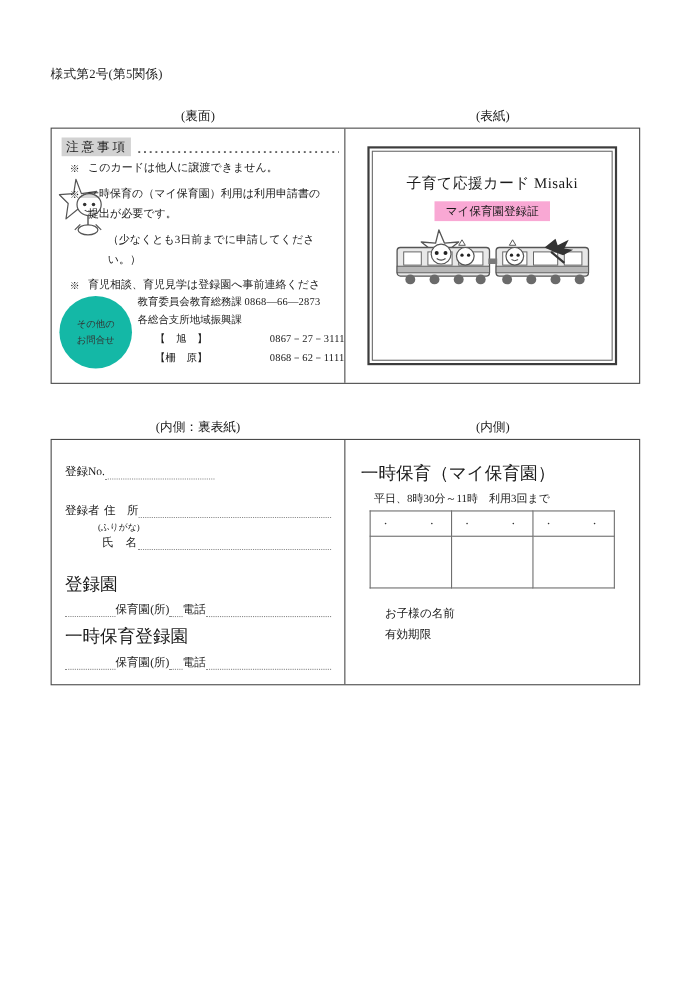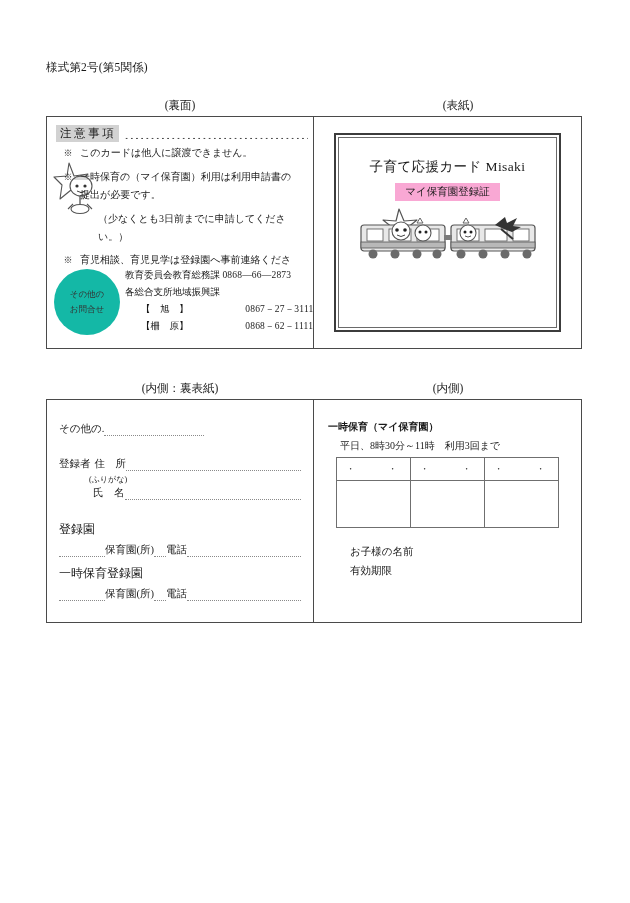--- a/index.html
+++ b/index.html
@@ -27,21 +27,21 @@
   }
 
   
   .caption {
     position: absolute;
     font-size: 11.5px;
     text-align: center;
     white-space: nowrap;
   }
   .cap-ura   { left: 46px;  top: 98px;  width: 268px; }
-  .cap-omote { left: 324px; top: 98px;  width: 268px; }
+  .cap-omote { left: 314px; top: 98px;  width: 268px; }
   .cap-inner-back { left: 46px;  top: 381px; width: 268px; }
   .cap-inner      { left: 314px; top: 381px; width: 268px; }
 
   
   .sheet {
     position: absolute;
     border: 1px solid #4a4a4a;
     box-sizing: border-box;
     display: flex;
   }
@@ -213,31 +213,31 @@
     border-bottom: 1px dotted #8a8a8a;
     height: 11px;
   }
   .leader.grow { flex: 1; }
   .furigana {
     font-size: 8px;
     margin: 2px 0 1px 30px;
   }
   .gap-lg { height: 18px; }
   .gap-sm { height: 5px; }
-  .lbl-plain { font-size: 12px; }
+  .lbl-plain { font-size: 16px; }
 
   
   .inner-body {
     position: absolute;
     left: 14px;
     top: 20px;
     right: 12px;
     font-size: 10.5px;
   }
-  .inner-h1 { font-size: 10px; white-space: nowrap; font-weight: bold; }
+  .inner-h1 { font-size: 16px; white-space: nowrap; }
   .inner-h2 {
     font-size: 10px;
     margin: 5px 0 4px 12px;
     white-space: nowrap;
   }
   .use-table {
     margin-left: 8px;
     width: 190px;
     border-collapse: collapse;
   }
@@ -416,21 +416,21 @@
     </div>
   </div>
 </div>
 
 <div class="sheet sheet-bottom">
 
   <div class="half half-left">
     <div class="reg-body">
 
       <div class="fld">
-        <span class="lb">その他の.</span>
+        <span class="lb">登録No.</span>
         <span class="leader" style="width:100px"></span>
       </div>
 
       <div class="gap-lg"></div>
 
       <div class="fld">
         <span class="lb">登録者</span>
         <span class="sp" style="width:4px"></span>
         <span class="lb">住　所</span>
         <span class="leader grow"></span>

